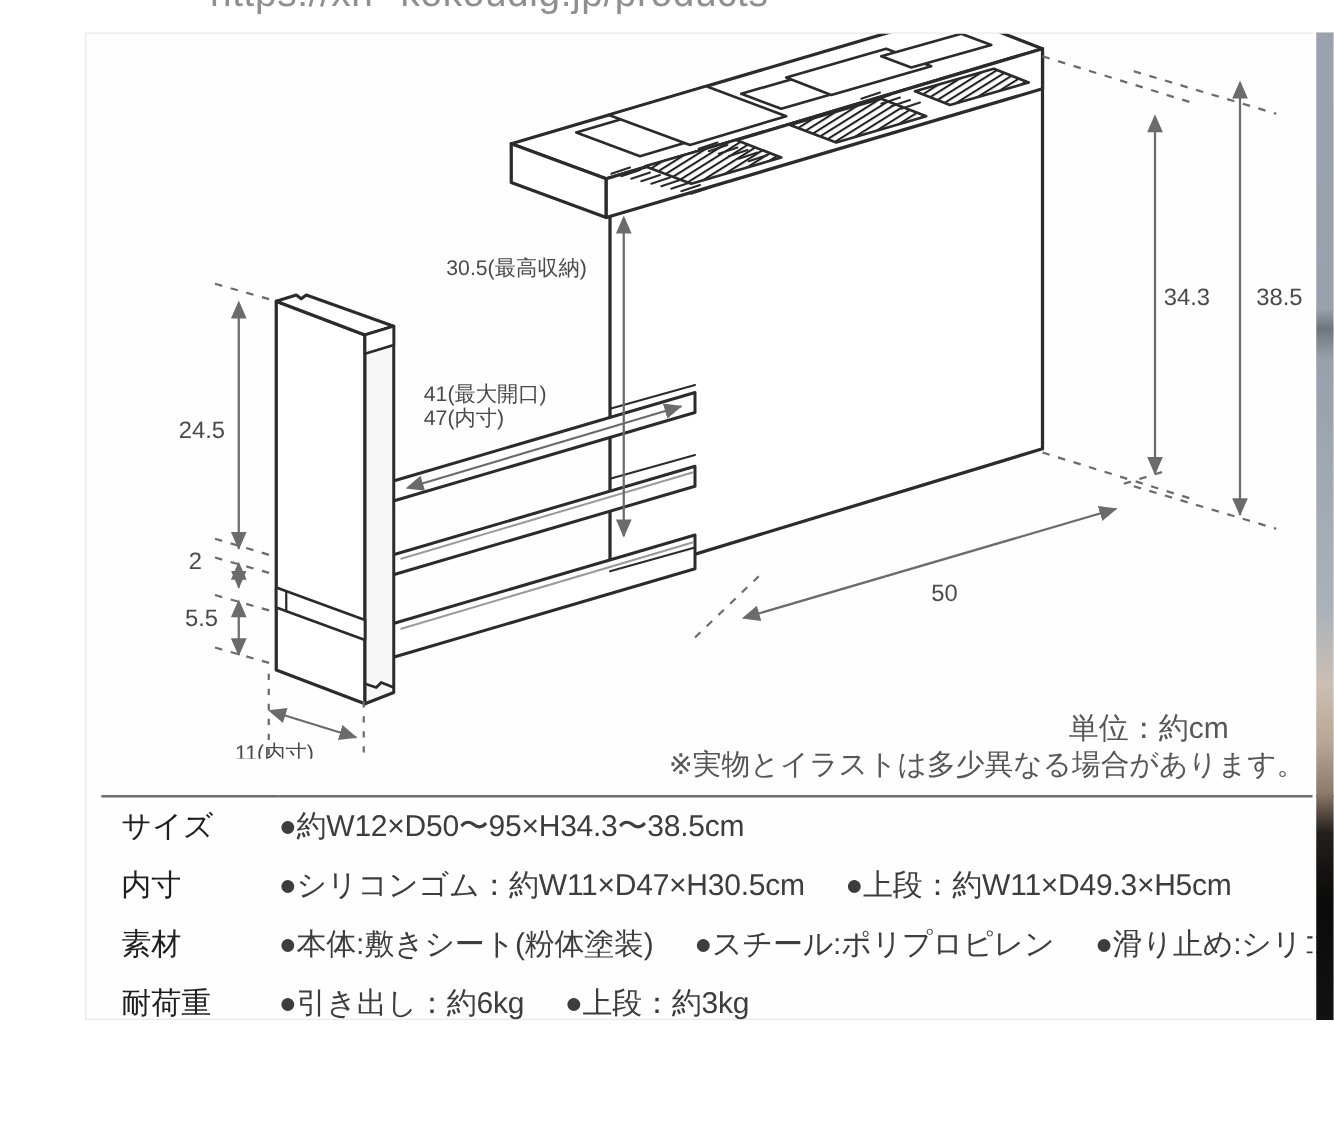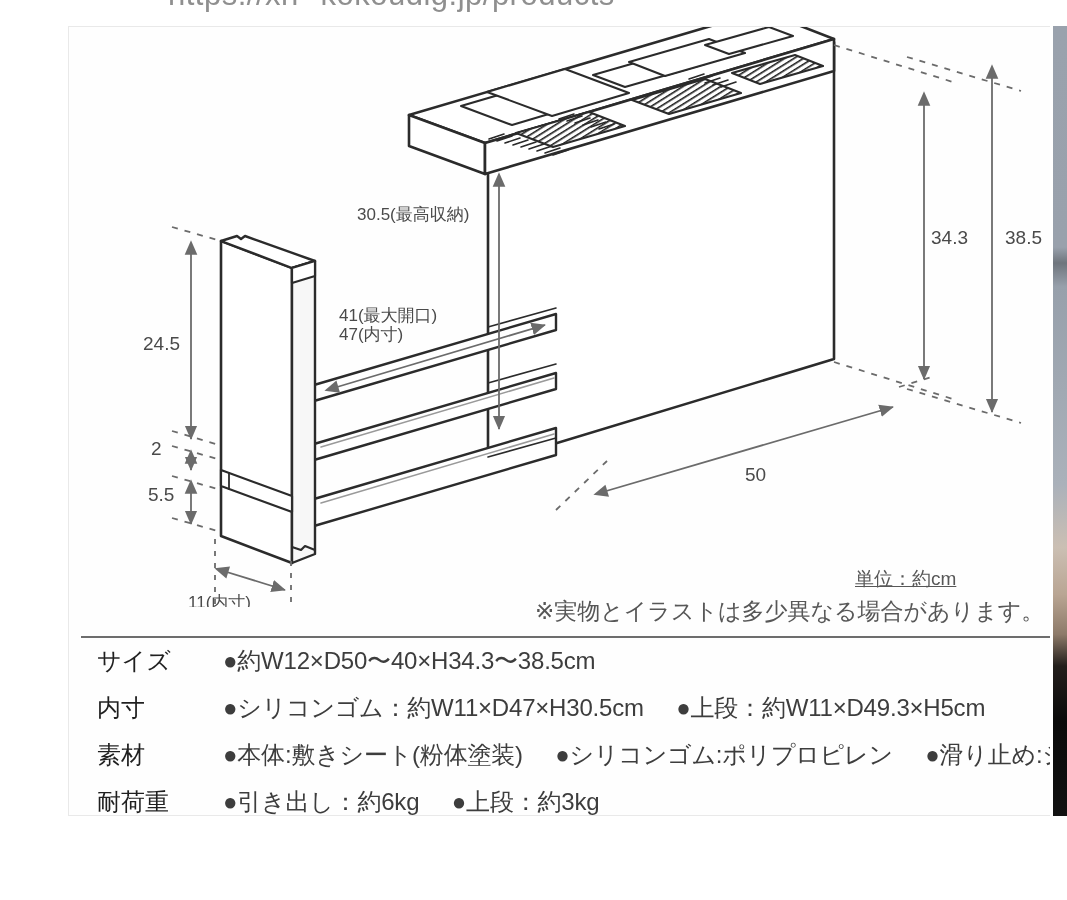--- a/index.html
+++ b/index.html
@@ -50,21 +50,21 @@
     width: 1337px; height: 580px;
   }
   #diagram-area svg { display: block; }
 
   .note-line {
     position: absolute;
     white-space: nowrap;
     color: #575757;
     font-size: 21px;
   }
-  #unit-note  { left: 786px; top: 539px; font-size: 19px; text-decoration: underline; }
+  #unit-note  { left: 786px; top: 539px; font-size: 24px; }
   #disclaimer { left: 466px; top: 569px; font-size: 23px; }
 
   
   #spec-table {
     position: absolute;
     left: 12px;
     top: 609px;
     width: 1313px;
     border-collapse: collapse;
     border-top: 2px solid #6d6d6d;
@@ -299,39 +299,39 @@
     <div class="note-line" id="disclaimer">※実物とイラストは多少異なる場合があります。</div>
   </div>
 
   <table id="spec-table">
     <tbody>
       <tr>
         <td class="row-label">
           <span class="spread">サイズ</span>
         </td>
         <td class="row-value">
-          <span class="seg">●約W12×D50〜40×H34.3〜38.5cm</span>
+          <span class="seg">●約W12×D50〜95×H34.3〜38.5cm</span>
         </td>
       </tr>
       <tr>
         <td class="row-label">
           <span class="spread">内寸</span>
         </td>
         <td class="row-value">
           <span class="seg">●シリコンゴム：約W11×D47×H30.5cm</span>
           <span class="seg">●上段：約W11×D49.3×H5cm</span>
         </td>
       </tr>
       <tr>
         <td class="row-label">
           <span class="spread">素材</span>
         </td>
         <td class="row-value">
           <span class="seg">●本体:敷きシート(粉体塗装)</span>
-          <span class="seg">●シリコンゴム:ポリプロピレン</span>
+          <span class="seg">●スチール:ポリプロピレン</span>
           <span class="seg">●滑り止め:シリコンゴム</span>
         </td>
       </tr>
       <tr>
         <td class="row-label">
           <span class="spread">耐荷重</span>
         </td>
         <td class="row-value">
           <span class="seg">●引き出し：約6kg</span>
           <span class="seg">●上段：約3kg</span>

